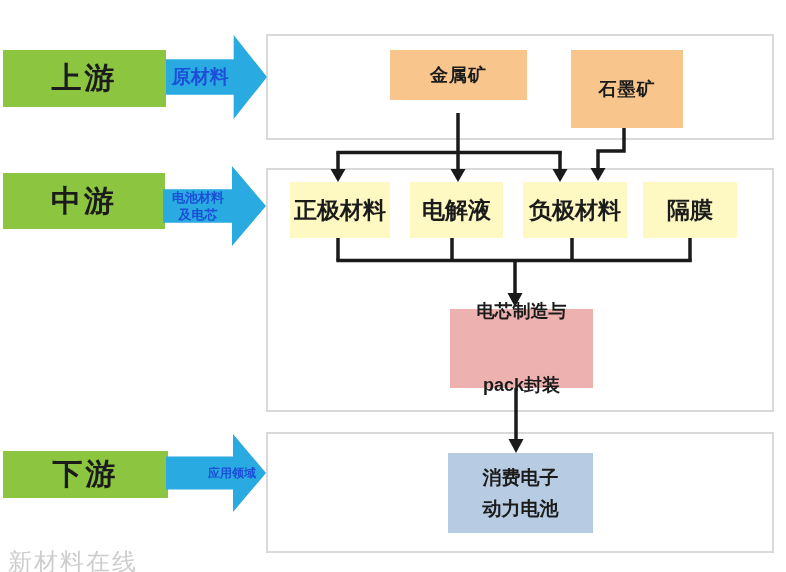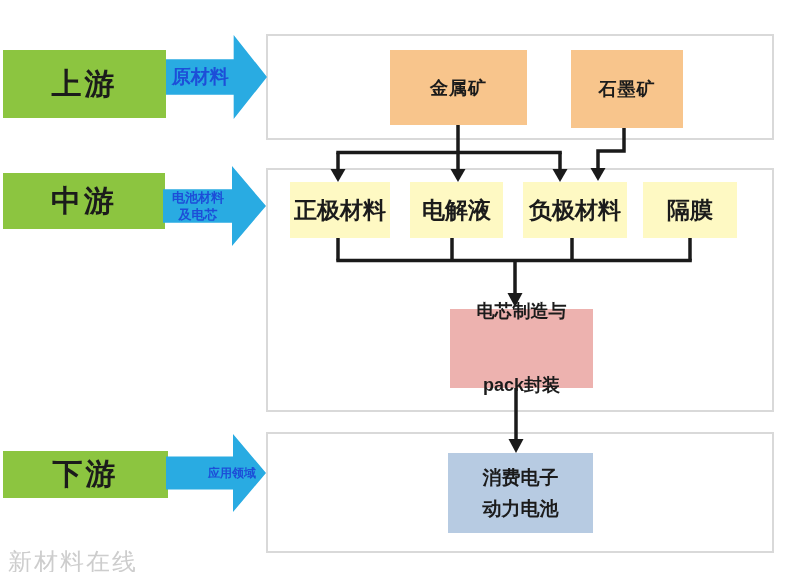--- a/index.html
+++ b/index.html
@@ -77,21 +77,21 @@
     <g fill="#1a1a1a" stroke="none">
       <polygon points="330.5,169 345.5,169 338,182"></polygon>
       <polygon points="450.5,169 465.5,169 458,182"></polygon>
       <polygon points="552.5,169 567.5,169 560,182"></polygon>
       <polygon points="590.5,168 605.5,168 598,181"></polygon>
       <polygon points="507.5,293 522.5,293 515,307"></polygon>
       <polygon points="508.5,439 523.5,439 516,453"></polygon>
     </g>
   </svg>
 
-  <div class="stage" style="left:3px; top:50px;  width:163px; height:68px;">
+  <div class="stage" style="left:3px; top:50px;  width:163px; height:57px;">
     <span>上游</span>
   </div>
   <div class="stage" style="left:3px; top:173px; width:162px; height:56px;">
     <span>中游</span>
   </div>
   <div class="stage" style="left:3px; top:451px; width:165px; height:47px;">
     <span>下游</span>
   </div>
 
   <div class="arrow" style="left:166px; top:35px; width:101px; height:84px;">
@@ -107,21 +107,21 @@
       <span>及电芯</span>
     </div>
   </div>
   <div class="arrow" style="left:166px; top:434px; width:100px; height:78px;">
     <div class="shape"></div>
     <div class="label medium">
       <span>应用领域</span>
     </div>
   </div>
 
-  <div class="node orange" style="left:390px; top:50px; width:137px; height:75px;">
+  <div class="node orange" style="left:390px; top:50px; width:137px; height:50px;">
     <span>金属矿</span>
   </div>
   <div class="node orange" style="left:571px; top:50px; width:112px; height:78px;">
     <span>石墨矿</span>
   </div>
 
   <div class="node pink" style="left:290px; top:182px; width:100px; height:56px;">
     <span>正极材料</span>
   </div>
   <div class="node pink" style="left:410px; top:182px; width:93px; height:56px;">

